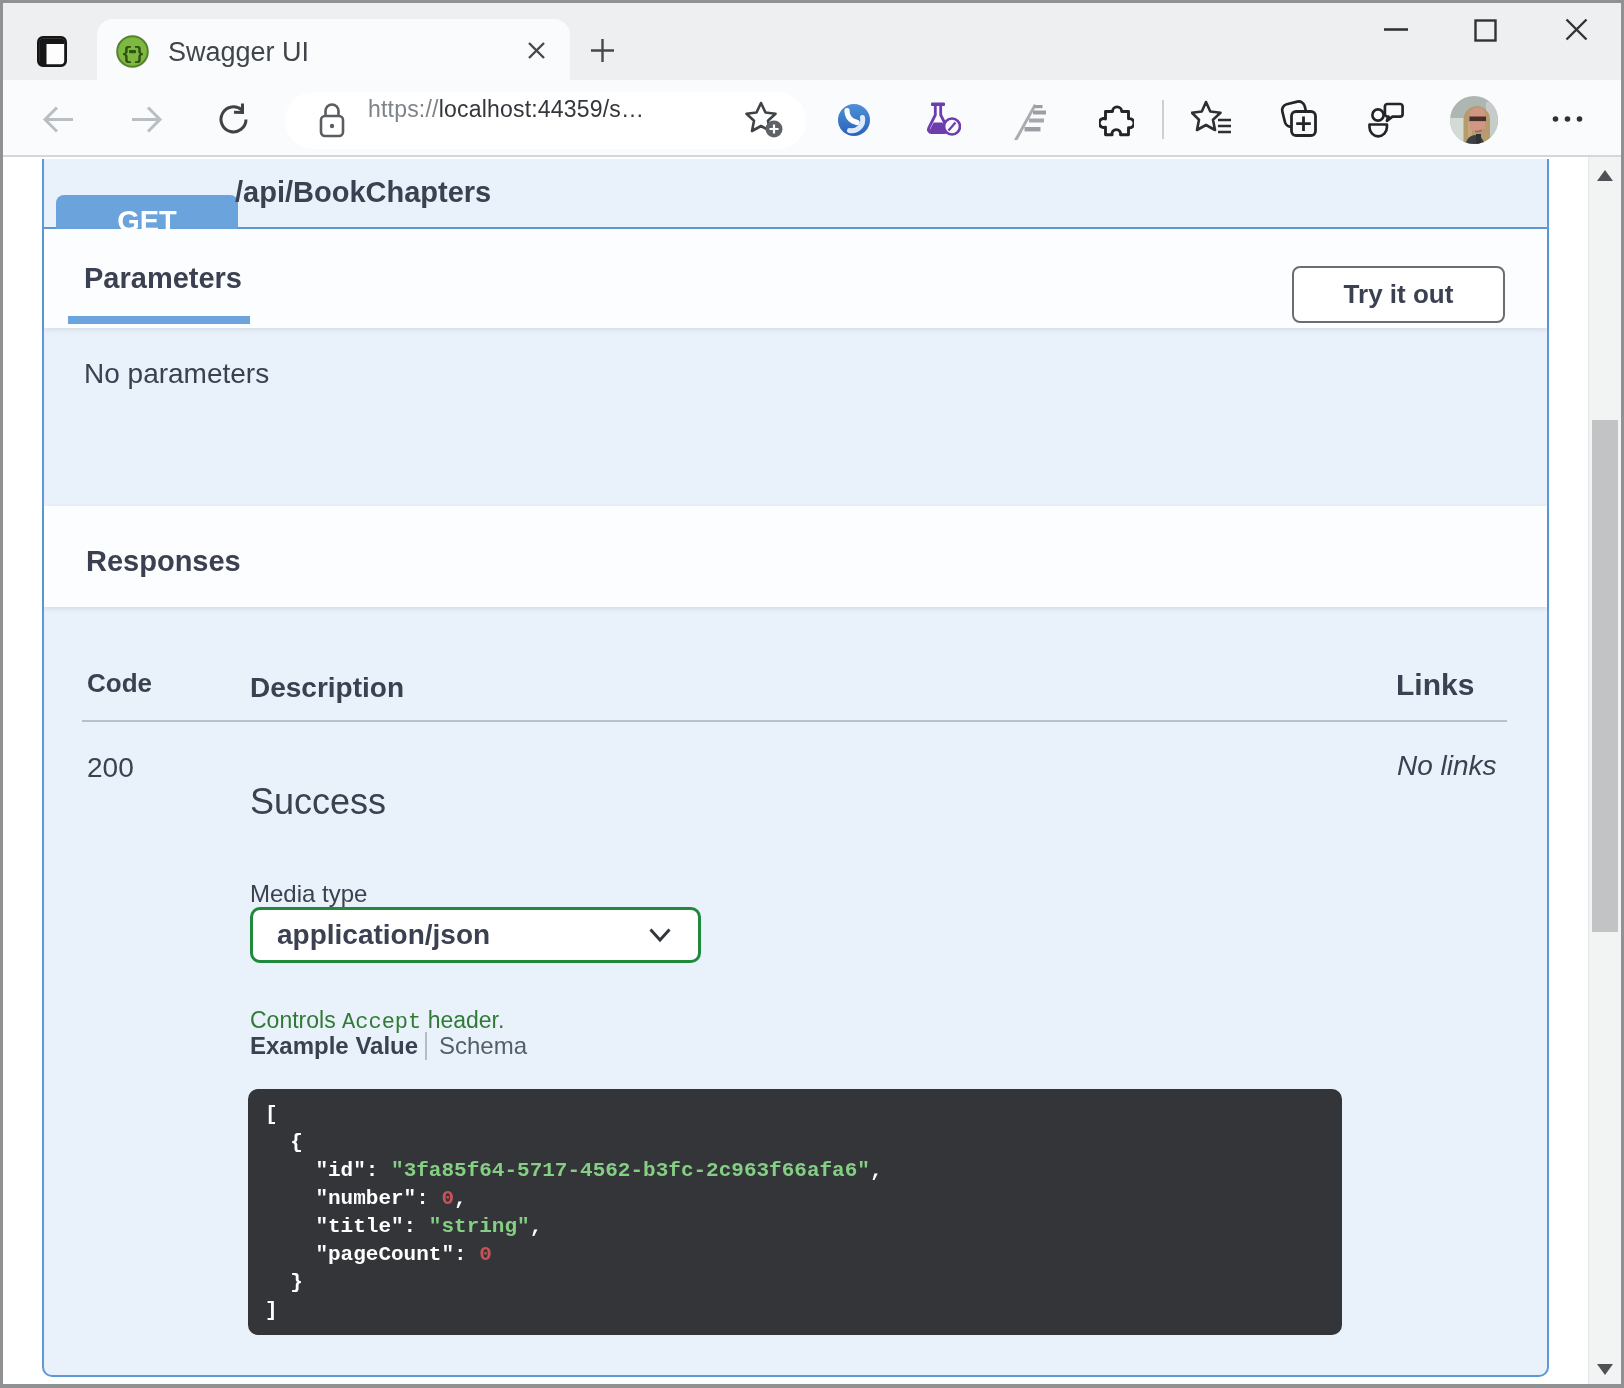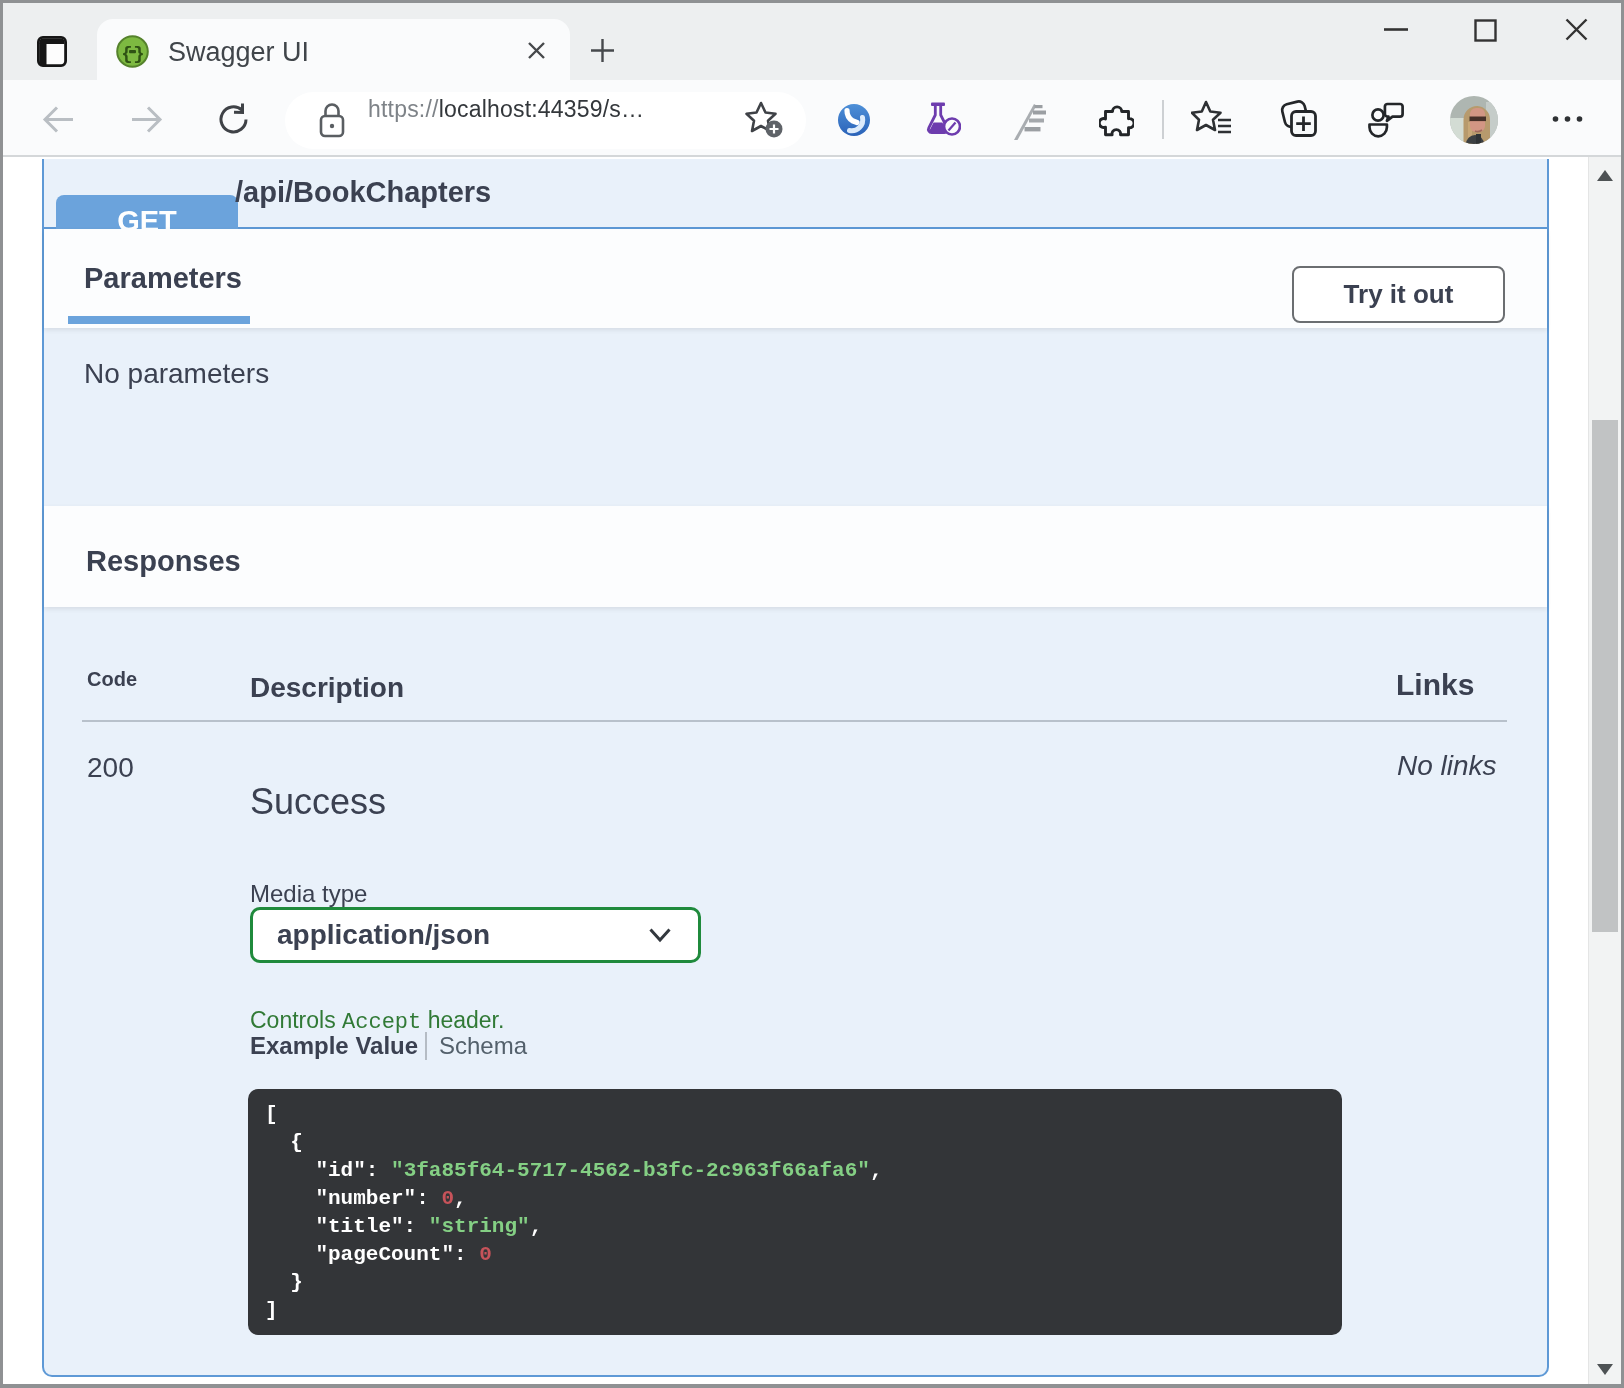--- a/index.html
+++ b/index.html
@@ -33,21 +33,21 @@
   .whiterow { background:#fcfdfe; box-shadow:0 2px 5px rgba(0,0,0,0.09); }
   #paramhead { left:44px; top:229px; width:1503px; height:99px; }
   #paramtitle { left:84px; top:262px; font-size:29px; font-weight:bold; color:#3b4151; }
   #tryout { left:1292px; top:266px; width:213px; height:57px; background:#fff;
     border:2px solid #6b6e71; border-radius:8px; color:#3b4151; font-weight:bold;
     font-size:26px; text-align:center; line-height:53px; }
   #tabline { left:68px; top:316px; width:182px; height:8px; background:#6ba3dc; }
   #noparams { left:84px; top:358px; font-size:28px; color:#3b4151; }
   #resphead { left:44px; top:506px; width:1503px; height:101px; }
   #resptitle { left:86px; top:545px; font-size:29px; font-weight:bold; color:#3b4151; }
-  #th-code { left:87px; top:668px; font-size:20px; font-weight:bold; color:#3b4151; }
+  #th-code { left:87px; top:668px; font-size:26px; font-weight:bold; color:#3b4151; }
   #th-desc { left:250px; top:672px; font-size:28px; font-weight:bold; color:#3b4151; }
   #th-links { left:1396px; top:668px; font-size:30px; font-weight:bold; color:#3b4151; }
   #thr { left:82px; top:720px; width:1425px; height:2px; background:#b8c1cb; }
   #td-code { left:87px; top:752px; font-size:28px; color:#3b4151; }
   #td-nolinks { left:1397px; top:750px; font-size:28px; font-style:italic; color:#3b4151; }
   #td-success { left:250px; top:781px; font-size:36px; color:#3b4151; }
   #mtlabel { left:250px; top:880px; font-size:24px; color:#3b4151; }
   #mtselect { left:250px; top:907px; width:451px; height:56px; background:#fff;
     border:3px solid #1f8a3c; border-radius:10px; }
   #mttext { left:277px; top:919px; font-size:28px; font-weight:bold; color:#3b4151; }

